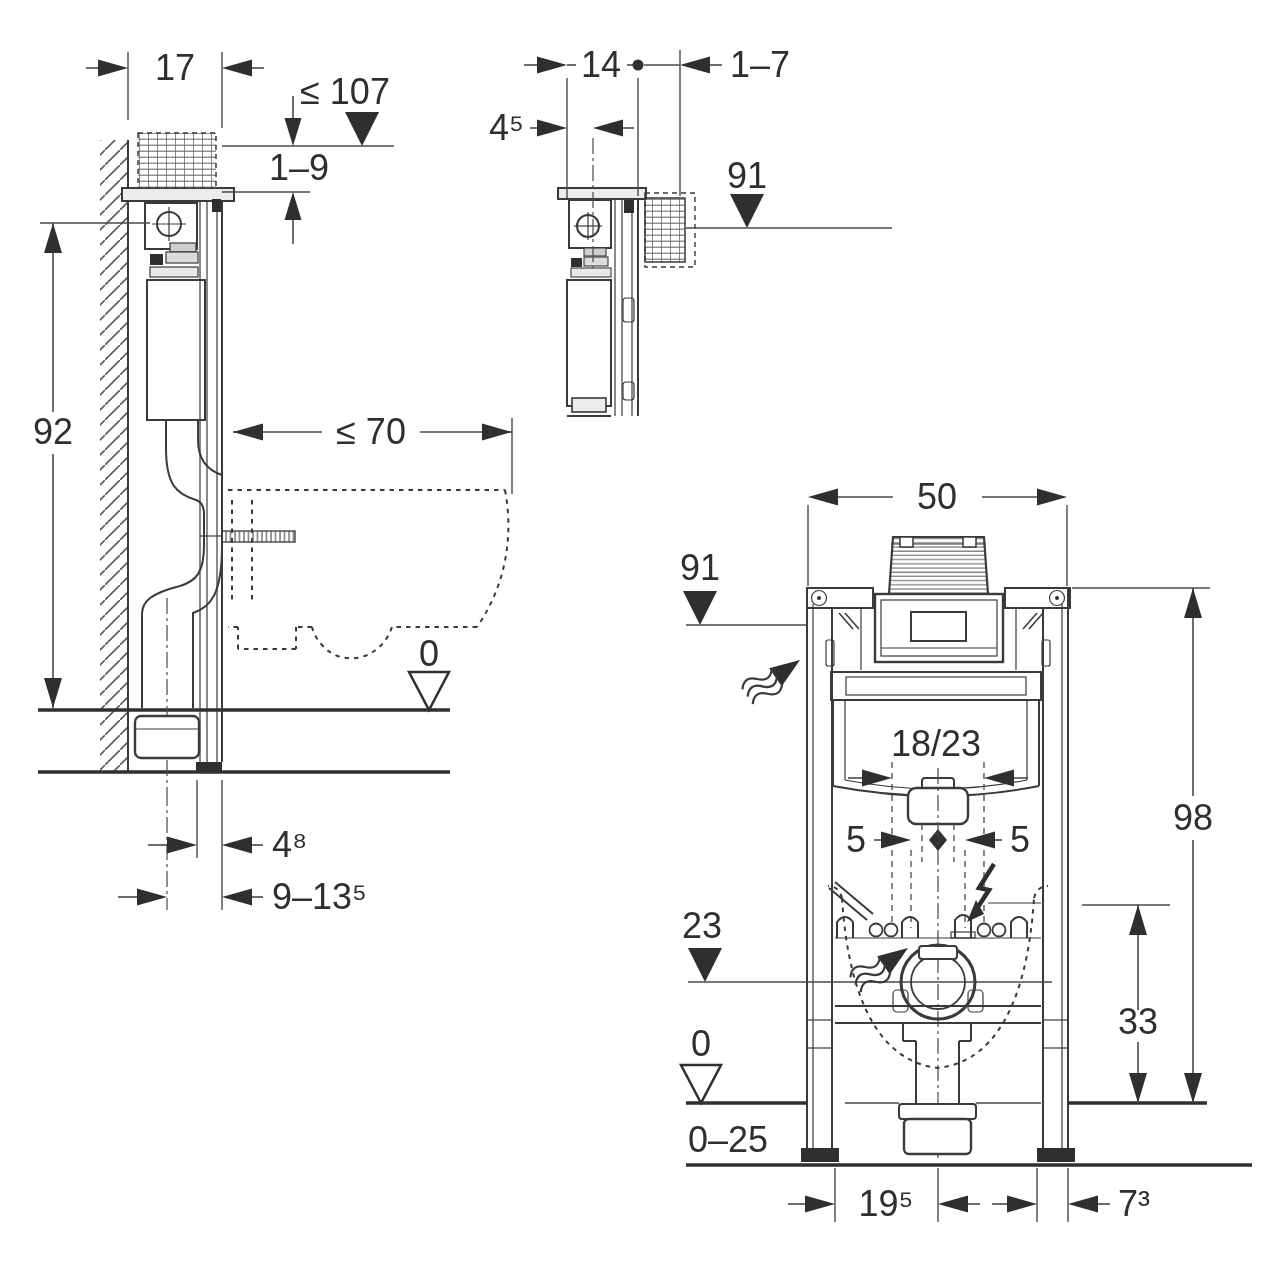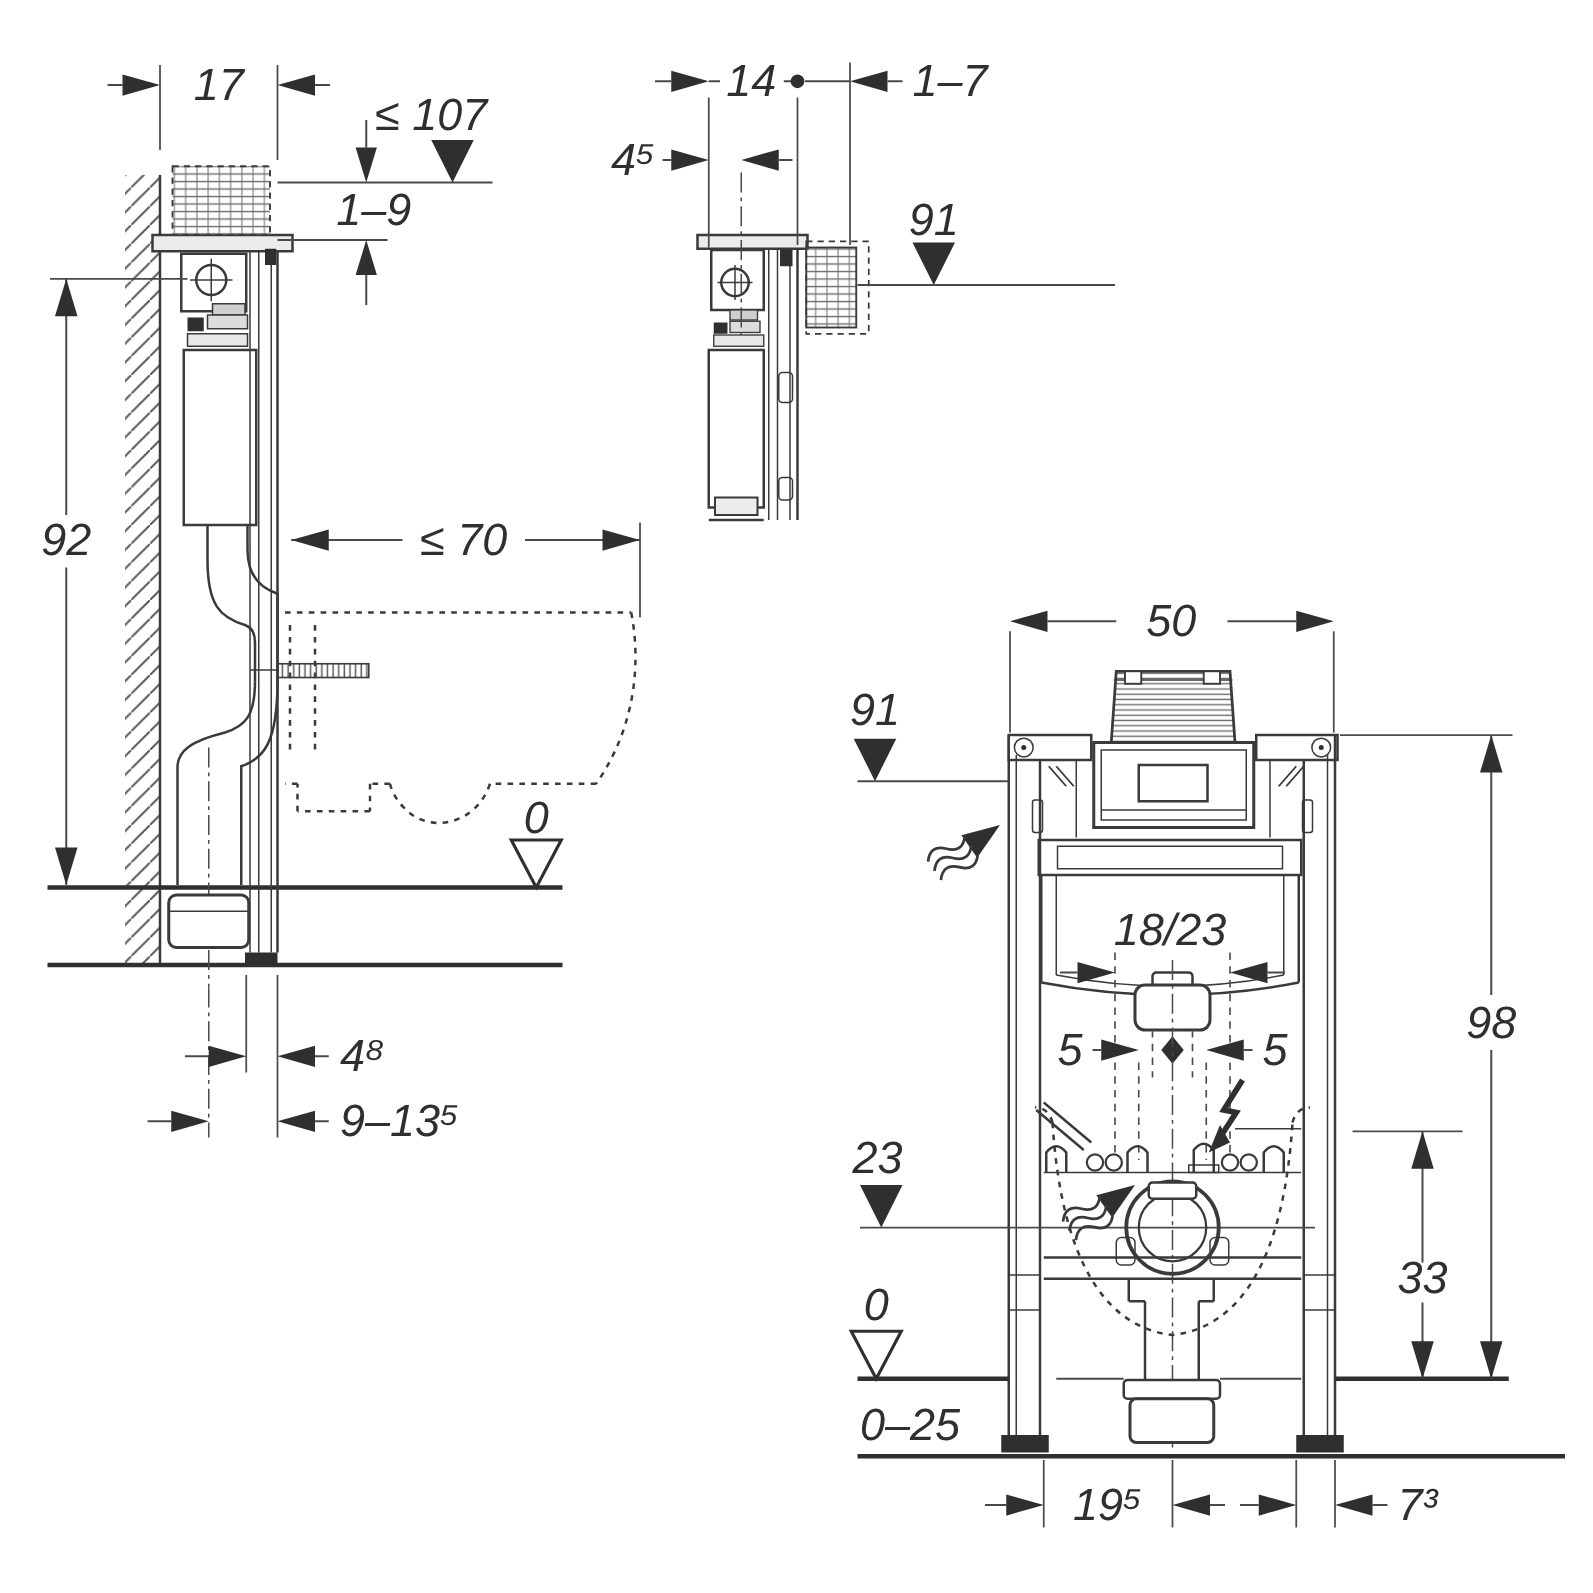--- a/index.html
+++ b/index.html
@@ -1,16 +1,16 @@
 <!DOCTYPE html>
 <html><head>
 <meta charset="utf-8">
 <style>
   html,body{margin:0;padding:0;background:#ffffff;}
-  .stage{width:1274px;height:1274px;background:#ffffff;position:relative;overflow:hidden;font-style:italic;}
+  .stage{width:1274px;height:1274px;background:#ffffff;position:relative;overflow:hidden;}
   svg{display:block;}
   text{font-family:"Liberation Sans","DejaVu Sans",sans-serif;font-size:36px;fill:#2f2f2f;}
   .dim-line{stroke:#4a4a4a;stroke-width:1.6;fill:none;}
   .ext-line{stroke:#4a4a4a;stroke-width:1.4;fill:none;}
   .ext-dash{stroke:#4a4a4a;stroke-width:1.3;fill:none;stroke-dasharray:6 5;}
   .cline{stroke:#4a4a4a;stroke-width:1.2;fill:none;stroke-dasharray:16 4 3 4;}
   .arrow{fill:#2f2f2f;stroke:none;}
   .draw{stroke:#3a3a3a;fill:none;stroke-width:2;}
   .draw-bold{stroke:#3a3a3a;fill:none;stroke-width:2.4;}
   .draw-thin{stroke:#3a3a3a;fill:none;stroke-width:1.2;}

